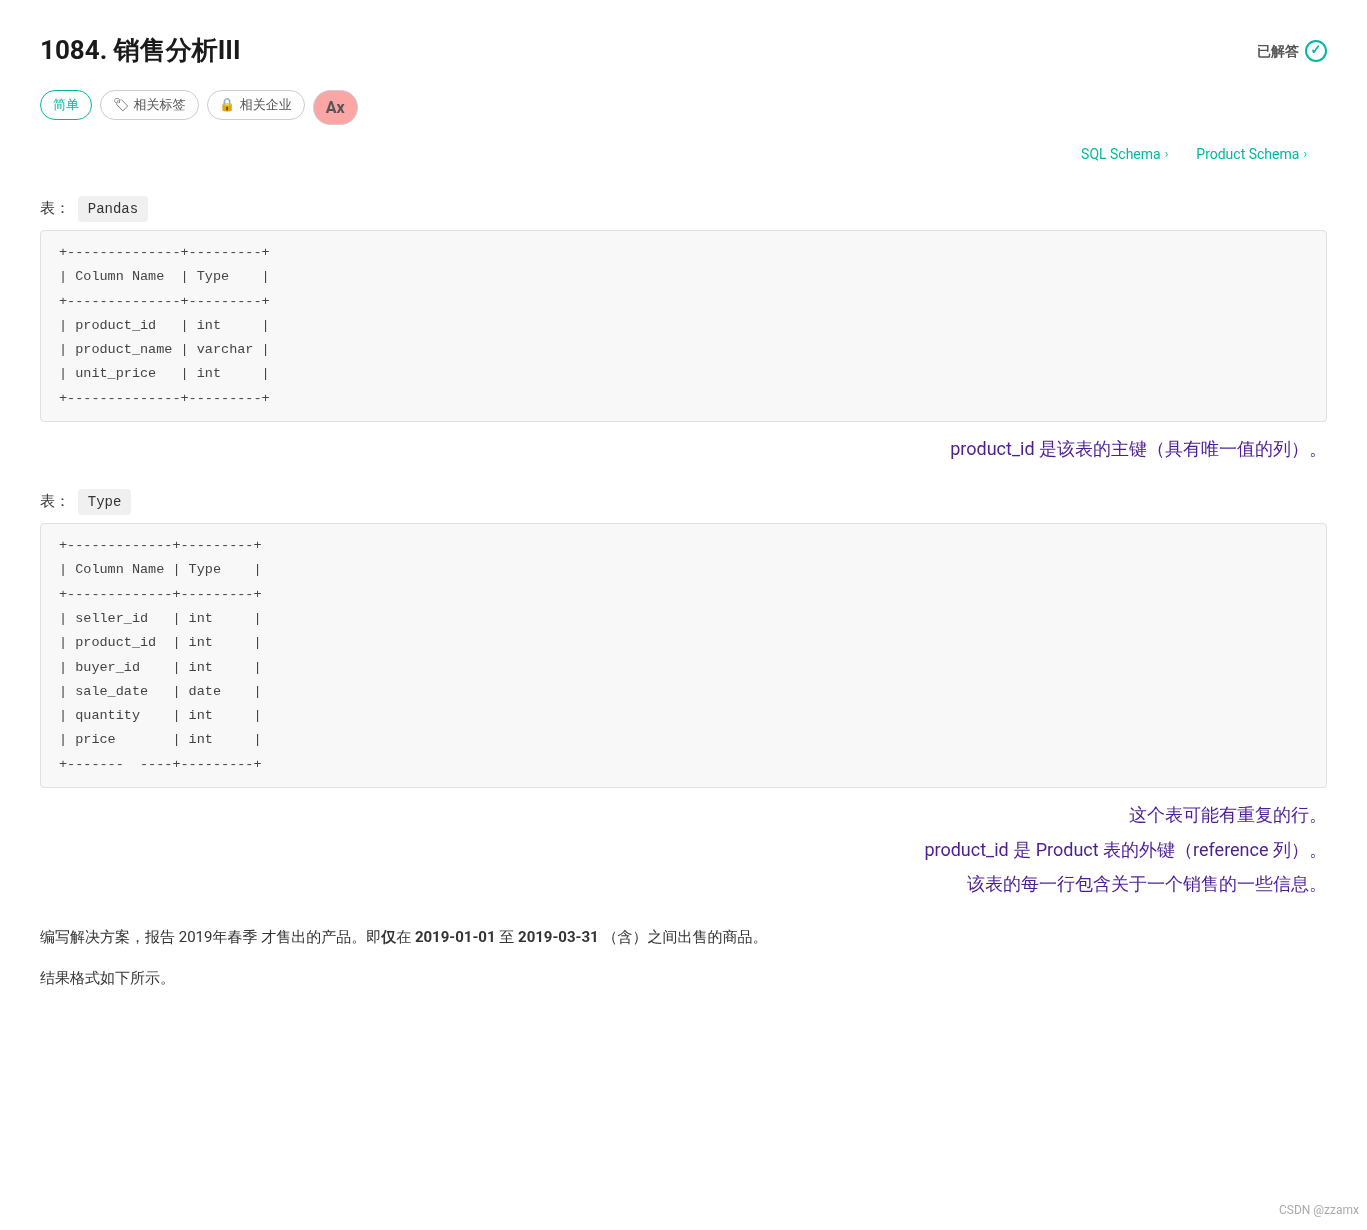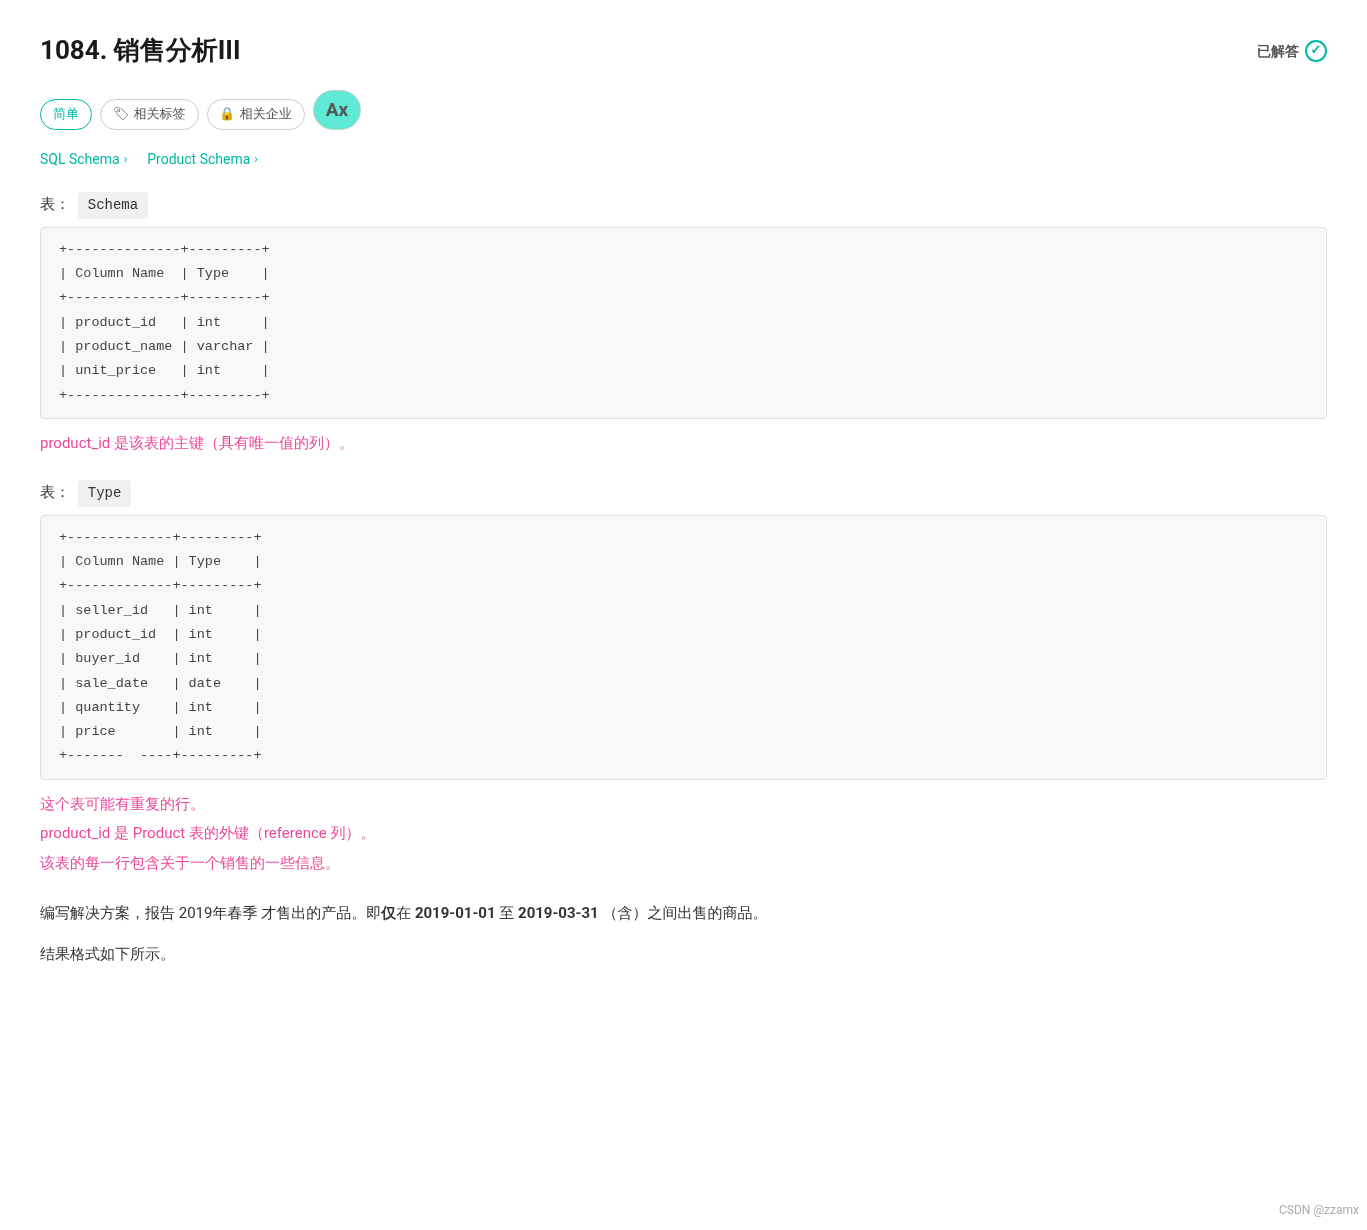--- a/index.html
+++ b/index.html
@@ -35,21 +35,21 @@
       border-radius: 50%;
       border: 2px solid #00b8a3;
       display: flex;
       align-items: center;
       justify-content: center;
       color: #00b8a3;
       font-size: 13px;
     }
     .tags-row {
       display: flex;
-      align-items: flex-end;
+      align-items: flex-start;
       gap: 8px;
       margin-bottom: 18px;
       flex-wrap: wrap;
     }
     .tag {
       display: flex;
       align-items: center;
       gap: 4px;
       padding: 4px 12px;
       border-radius: 20px;
@@ -67,31 +67,32 @@
       background: #fff;
       border: 1.5px solid #ccc;
       color: #555;
     }
     .tag-company {
       background: #fff;
       border: 1.5px solid #ccc;
       color: #555;
     }
     .tag-font {
-      background: #5eead4;
+      background: #fca5a5;
       border: 1.5px solid #ccc;
       color: #555;
       font-weight: bold;
-      font-size: 19px;
+      font-size: 16px;
     }
     .schema-links {
       display: flex;
       align-items: center;
-      gap: 0;
-      margin-bottom: 22px;
+      gap: 8px;
+      margin-bottom: 30px;
+      justify-content: flex-end;
     }
     .schema-link {
       display: flex;
       align-items: center;
       gap: 4px;
       color: #00b8a3;
       font-size: 14px;
       cursor: pointer;
       margin-right: 20px;
       text-decoration: none;
@@ -121,24 +122,25 @@
       border-radius: 4px;
       padding: 10px 18px;
       margin-bottom: 12px;
       font-family: 'Courier New', Courier, monospace;
       font-size: 13.5px;
       color: #444;
       line-height: 1.8;
       white-space: pre;
     }
     .table-note {
-      font-size: 15px;
-      color: #ec4899;
+      font-size: 18px;
+      color: #4c1d95;
       margin-bottom: 4px;
       line-height: 1.7;
+      text-align: right;
     }
     .section {
       margin-bottom: 24px;
     }
     .description {
       font-size: 15px;
       color: #333;
       margin-bottom: 14px;
       line-height: 1.8;
     }
@@ -186,21 +188,21 @@
   </a>
   <a class="schema-link" href="#">
     <span>Product Schema</span>
     <span class="chevron">›</span>
   </a>
 </div>
 
 <div class="section">
   <div class="table-label">
     <span>表：</span>
-    <span class="table-name-badge">Schema</span>
+    <span class="table-name-badge">Pandas</span>
   </div>
   <div class="schema-block">+--------------+---------+
 | Column Name  | Type    |
 +--------------+---------+
 | product_id   | int     |
 | product_name | varchar |
 | unit_price   | int     |
 +--------------+---------+</div>
   <div class="table-note">product_id 是该表的主键（具有唯一值的列）。</div>
 </div>

